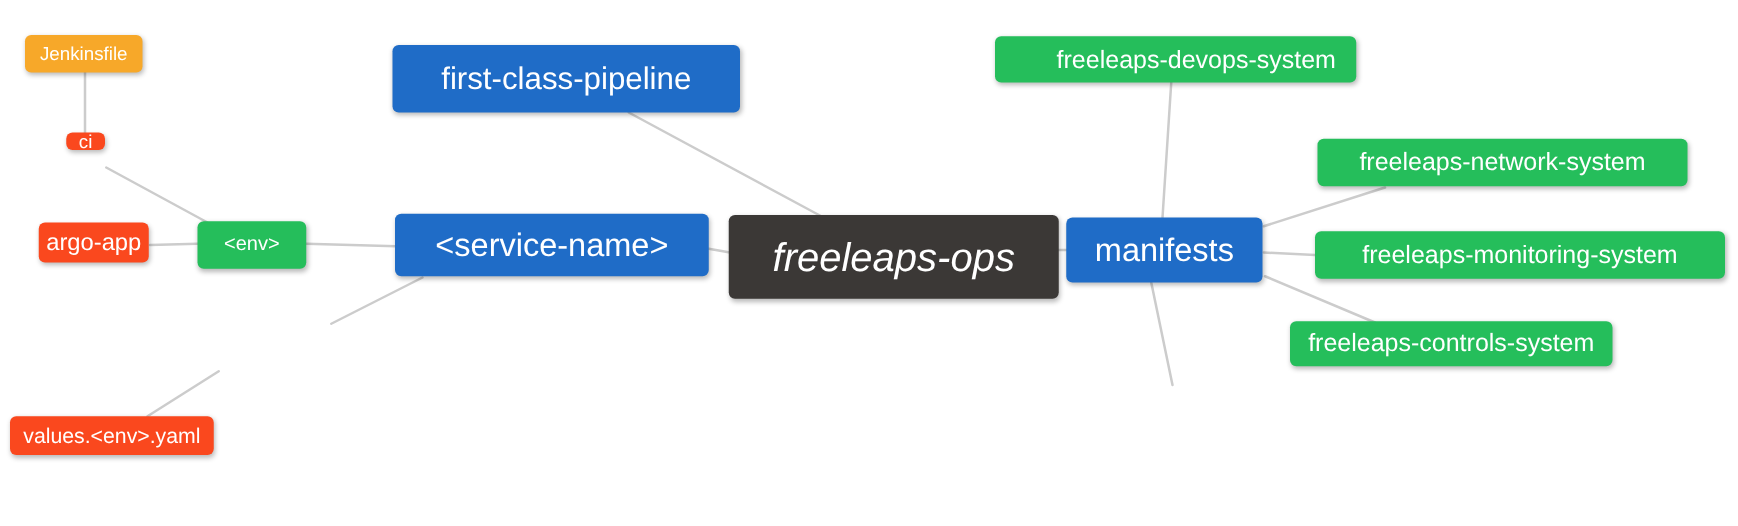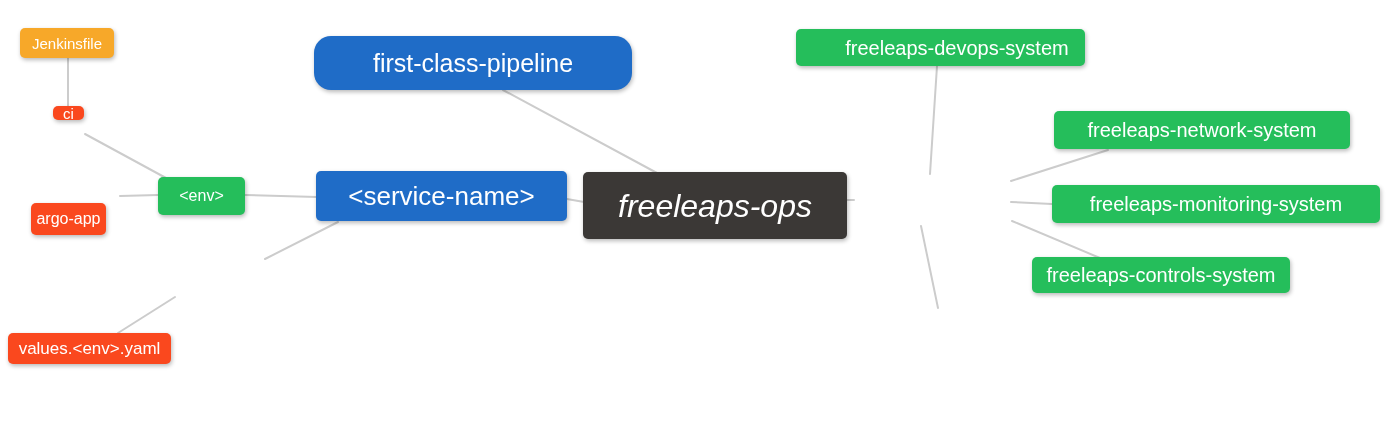--- a/index.html
+++ b/index.html
@@ -42,26 +42,26 @@
   }
   .c-blue  { background: #1F6CC7; }
   .c-green { background: #25BE5B; }
   .c-red   { background: #FA481E; }
   .c-amber { background: #F7A829; }
   .c-dark  { background: #3B3836; font-style: italic; }
 
   
   .n-jenkinsfile { left: 20px;  top: 28px;  width: 94px;  height: 30px; font-size: 15px; }
   .n-ci          { left: 53px;  top: 106px; width: 31px;  height: 14px; font-size: 15px; }
-  .n-argo-app    { left: 31px;  top: 178px; width: 75px;  height: 32px; font-size: 16px; margin-top: 25px; }
+  .n-argo-app    { left: 31px;  top: 178px; width: 88px;  height: 32px; font-size: 19px; }
   .n-env         { left: 158px; top: 177px; width: 87px;  height: 38px; font-size: 16px; }
   .n-helm-pkg    { left: 147px; top: 257px; width: 116px; height: 39px; font-size: 20px; }
   .n-values      { left: 8px;   top: 333px; width: 163px; height: 31px; font-size: 17px; text-align: right; }
   .n-service     { left: 316px; top: 171px; width: 251px; height: 50px; font-size: 26px; }
-  .n-pipeline    { left: 314px; top: 36px;  width: 318px; height: 54px; font-size: 25px; border-radius: 17px; }
+  .n-pipeline    { left: 314px; top: 36px;  width: 278px; height: 54px; font-size: 25px; }
   .n-root        { left: 583px; top: 172px; width: 264px; height: 67px; font-size: 32px; }
   .n-manifests   { left: 853px; top: 174px; width: 157px; height: 52px; font-size: 26px; }
   .n-devops      { left: 796px; top: 29px;  width: 289px; height: 37px; font-size: 20px; padding-left: 33px; }
   .n-network     { left: 1054px;top: 111px; width: 296px; height: 38px; font-size: 20px; }
   .n-monitoring  { left: 1052px;top: 185px; width: 328px; height: 38px; font-size: 20px; }
   .n-controls    { left: 1032px;top: 257px; width: 258px; height: 36px; font-size: 20px; }
   .n-storage     { left: 814px; top: 308px; width: 259px; height: 38px; font-size: 20px; }
 </style>
 </head>
 <body>
@@ -81,20 +81,21 @@
     <line x1="930" y1="174" x2="937" y2="66"></line>
     <line x1="1011" y1="181" x2="1108" y2="150"></line>
     <line x1="1011" y1="202" x2="1052" y2="204"></line>
     <line x1="1012" y1="221" x2="1100" y2="258"></line>
     <line x1="921" y1="226" x2="938" y2="308"></line>
   </svg>
 
   <div class="node c-dark n-root">freeleaps-ops</div>
   <div class="node c-blue n-pipeline">first-class-pipeline</div>
   <div class="node c-blue n-service">&lt;service-name&gt;</div>
+  <div class="node c-blue n-manifests">manifests</div>
 
   <div class="node c-green n-env">&lt;env&gt;</div>
   <div class="node c-red n-ci">ci</div>
   <div class="node c-red n-argo-app">argo-app</div>
   <div class="node c-amber n-jenkinsfile">Jenkinsfile</div>
   <div class="node c-red n-values">values.&lt;env&gt;.yaml</div>
 
   <div class="node c-green n-devops">freeleaps-devops-system</div>
   <div class="node c-green n-network">freeleaps-network-system</div>
   <div class="node c-green n-monitoring">freeleaps-monitoring-system</div>

